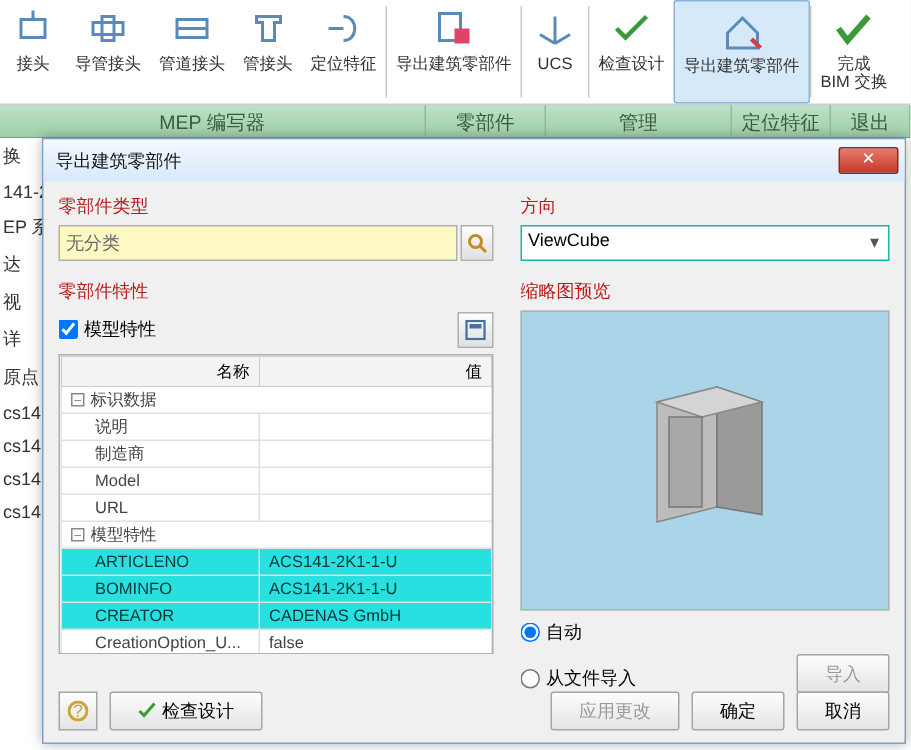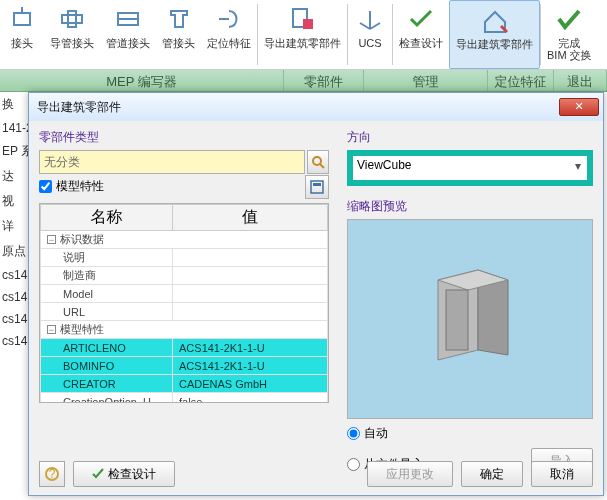--- a/index.html
+++ b/index.html
@@ -20,33 +20,33 @@
   .leftstrip { position:absolute; top:92px; left:0; width:36px; font-size:11px; color:#333; }
   .leftstrip div { padding:4px 2px; white-space:nowrap; overflow:hidden; }
 
   
   .dialog { position:absolute; top:92px; left:28px; width:576px; height:404px; border:1px solid #7aa0c8; background:#f0f0f0; box-shadow:0 0 8px rgba(0,0,0,.3); }
   .titlebar { height:28px; background:linear-gradient(#f4f9ff,#d7e8fb); display:flex; align-items:center; padding:0 4px 0 8px; }
   .titlebar-title { flex:1; font-size:12px; color:#111; }
   .closebtn { width:40px; height:18px; background:linear-gradient(#e87a6c,#c53a2a); border:1px solid #8b2a1c; border-radius:2px; color:#fff; text-align:center; line-height:14px; font-size:11px; cursor:pointer; }
 
   .dbody { padding:8px 10px 6px 10px; display:grid; grid-template-columns: 290px 1fr; column-gap:18px; }
-  .section-label { font-size:12px; color:#4c1d95; margin-bottom:4px; }
+  .section-label { font-size:12px; color:#b91c1c; margin-bottom:4px; }
   .txtbox { width:100%; height:24px; background:#fef9c3; border:1px solid #b0b0b0; padding:2px 4px; color:#6a6a6a; }
   .search-wrap { display:flex; gap:2px; }
   .iconbtn { width:24px; height:24px; border:1px solid #b0b0b0; background:linear-gradient(#fefefe,#e0e0e0); display:flex; align-items:center; justify-content:center; cursor:pointer; }
-  .select { width:100%; height:36px; background:#fff; border:6px solid #14b8a6; padding:2px 4px; position:relative; cursor:pointer; }
+  .select { width:100%; height:24px; background:#fff; border:1px solid #14b8a6; padding:2px 4px; position:relative; cursor:pointer; }
   .select:after { content:"▾"; position:absolute; right:6px; top:3px; color:#555; }
 
   .chk { display:flex; align-items:center; gap:4px; margin:4px 0; }
   .chk input { width:auto; height:auto; }
 
   .table-wrap { border:1px solid #b0b0b0; background:#fff; height:200px; overflow:auto; margin-top:4px; position:relative; }
   table { width:100%; border-collapse:collapse; }
-  th { background:#f3f3f3; border:1px solid #ccc; font-weight:normal; text-align:center; padding:2px 6px; font-size:16px; position:sticky; top:0; }
+  th { background:#f3f3f3; border:1px solid #ccc; font-weight:normal; text-align:right; padding:2px 6px; font-size:11px; position:sticky; top:0; }
   td { border:1px solid #e0e0e0; padding:1px 6px; font-size:11px; color:#444; height:18px; }
   td.grpcell { background:#fff; font-weight:normal; }
   td.indent { padding-left:22px; }
   .exp { display:inline-block; width:9px; height:9px; border:1px solid #888; text-align:center; line-height:8px; font-size:9px; margin-right:4px; color:#888; }
   td.hl  { background:#28e0df; color:#003838; }
 
   .preview { border:1px solid #b0b0b0; background:#aad4e8; height:200px; margin-top:4px; position:relative; overflow:hidden; }
   .preview .cube { position:absolute; left:70px; top:30px; width:100px; height:120px; }
 
   .radio-row { display:flex; align-items:center; gap:4px; margin-top:6px; }
@@ -168,20 +168,21 @@
       <div class="search-wrap">
         <input class="txtbox" value="无分类" style="">
         <span class="iconbtn">
           <svg width="14" height="14" viewBox="0 0 14 14">
               <circle cx="6" cy="6" r="4" fill="none" stroke="#c78a28" stroke-width="2"></circle>
               <line x1="9" y1="9" x2="13" y2="13" stroke="#c78a28" stroke-width="2"></line>
             </svg>
         </span>
       </div>
 
+      <div class="section-label" style="margin-top:12px">零部件特性</div>
       <div style="display:flex;align-items:center;">
         <label class="chk" style="flex:1">
           <input type="checkbox" checked="" style="">
           <span>模型特性</span>
         </label>
         <span class="iconbtn">
           <svg width="14" height="14" viewBox="0 0 14 14">
               <rect x="1" y="1" width="12" height="12" fill="none" stroke="#4570a0" stroke-width="1.5"></rect>
               <rect x="3" y="3" width="8" height="3" fill="#4570a0"></rect>
             </svg>

